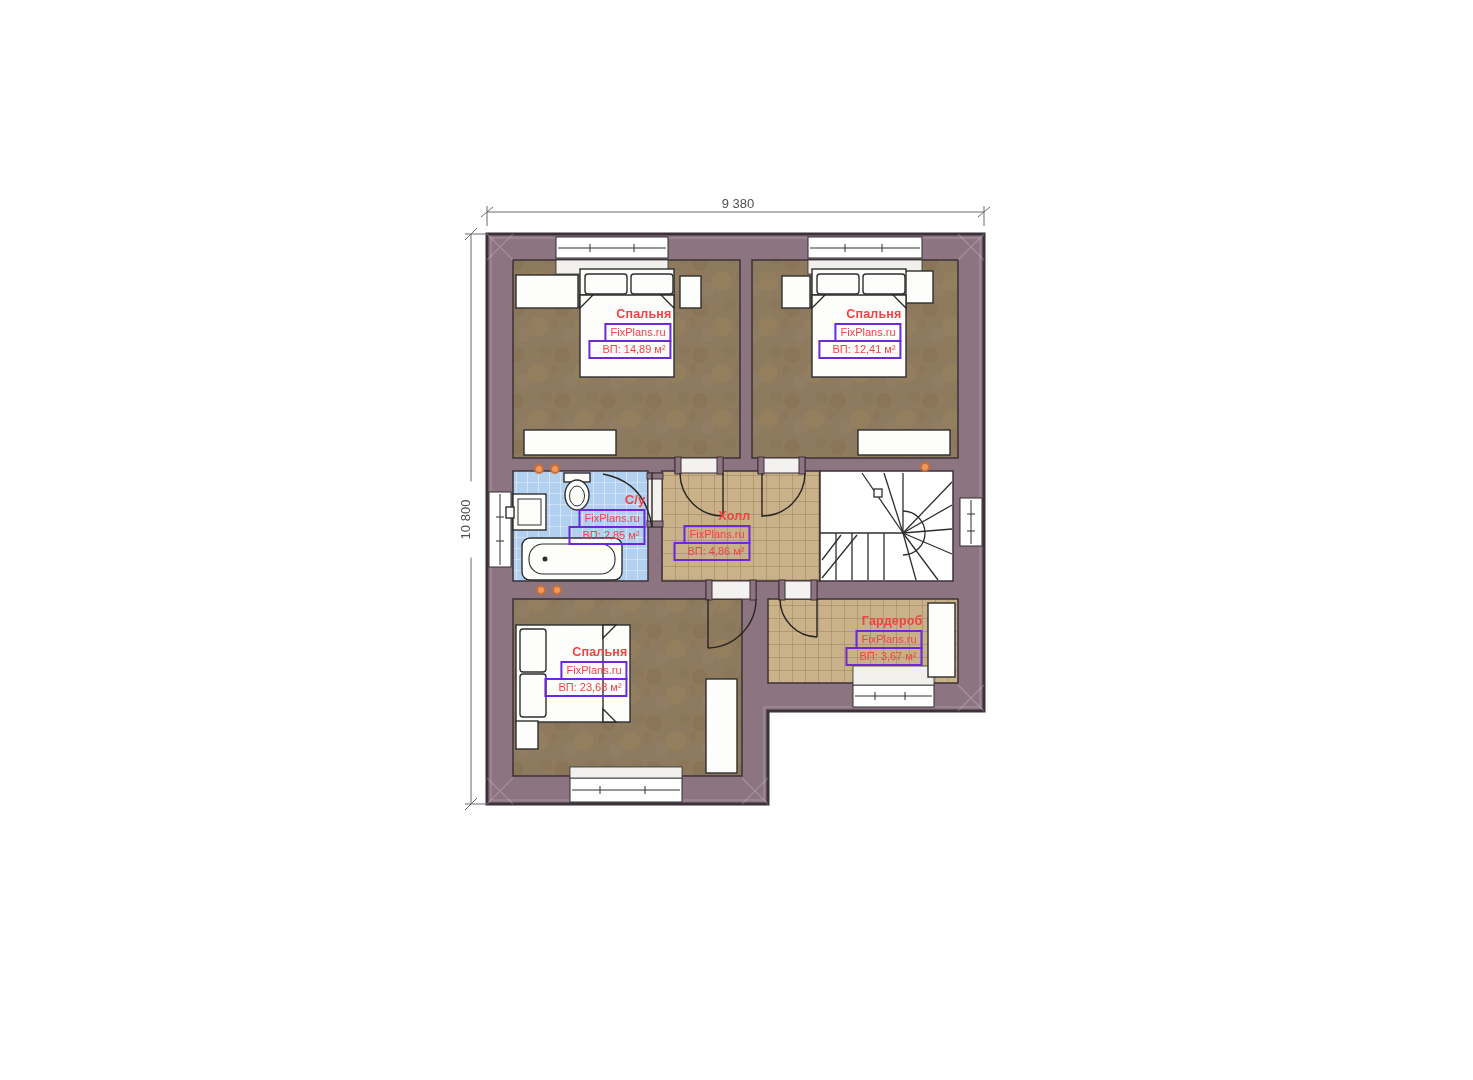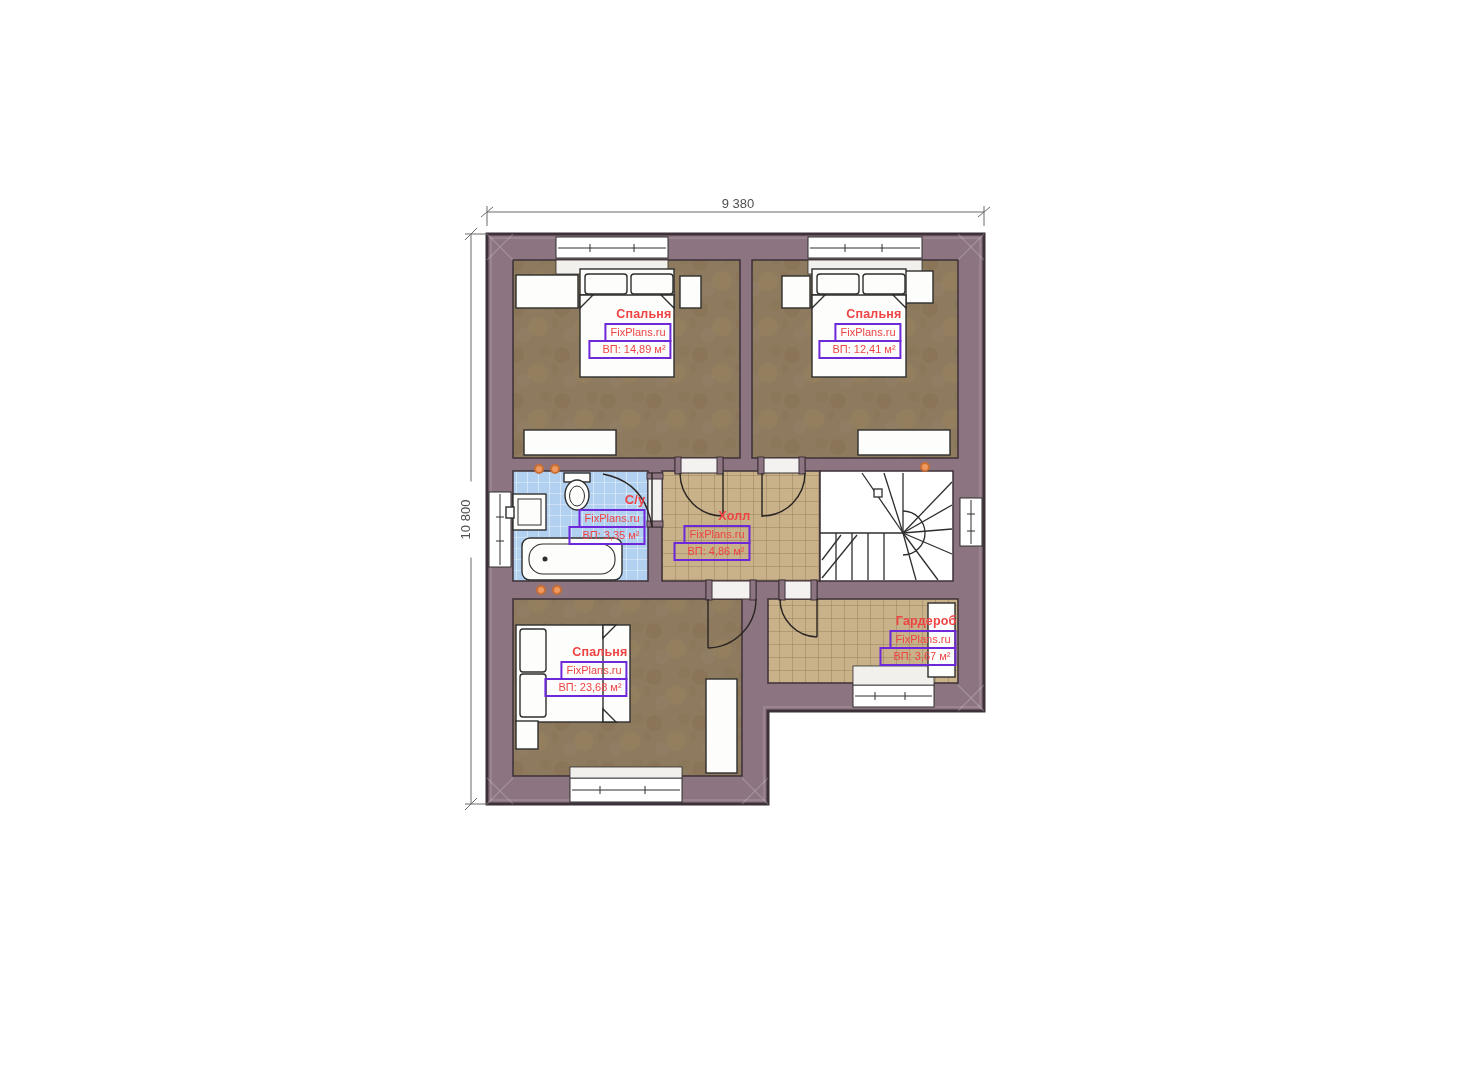--- a/index.html
+++ b/index.html
@@ -266,30 +266,30 @@
 
 <div class="room-label" style="left:860px;top:286px;">
   <div class="room-name">Спальня</div>
   <div class="label-box">FixPlans.ru</div>
   <div class="label-box">ВП: 12,41 м²</div>
 </div>
 
 <div class="room-label" style="left:607px;top:471px;">
   <div class="room-name small">С/у</div>
   <div class="label-box">FixPlans.ru</div>
-  <div class="label-box">ВП: 3,35 м²</div>
+  <div class="label-box">ВП: 2,85 м²</div>
 </div>
 
 <div class="room-label" style="left:712px;top:488px;">
   <div class="room-name">Холл</div>
   <div class="label-box">FixPlans.ru</div>
   <div class="label-box">ВП: 4,86 м²</div>
 </div>
 
-<div class="room-label" style="left:918px;top:593px;">
+<div class="room-label" style="left:884px;top:593px;">
   <div class="room-name">Гардероб</div>
   <div class="label-box">FixPlans.ru</div>
   <div class="label-box">ВП: 3,67 м²</div>
 </div>
 
 <div class="room-label" style="left:586px;top:624px;">
   <div class="room-name">Спальня</div>
   <div class="label-box">FixPlans.ru</div>
   <div class="label-box">ВП: 23,68 м²</div>
 </div>

